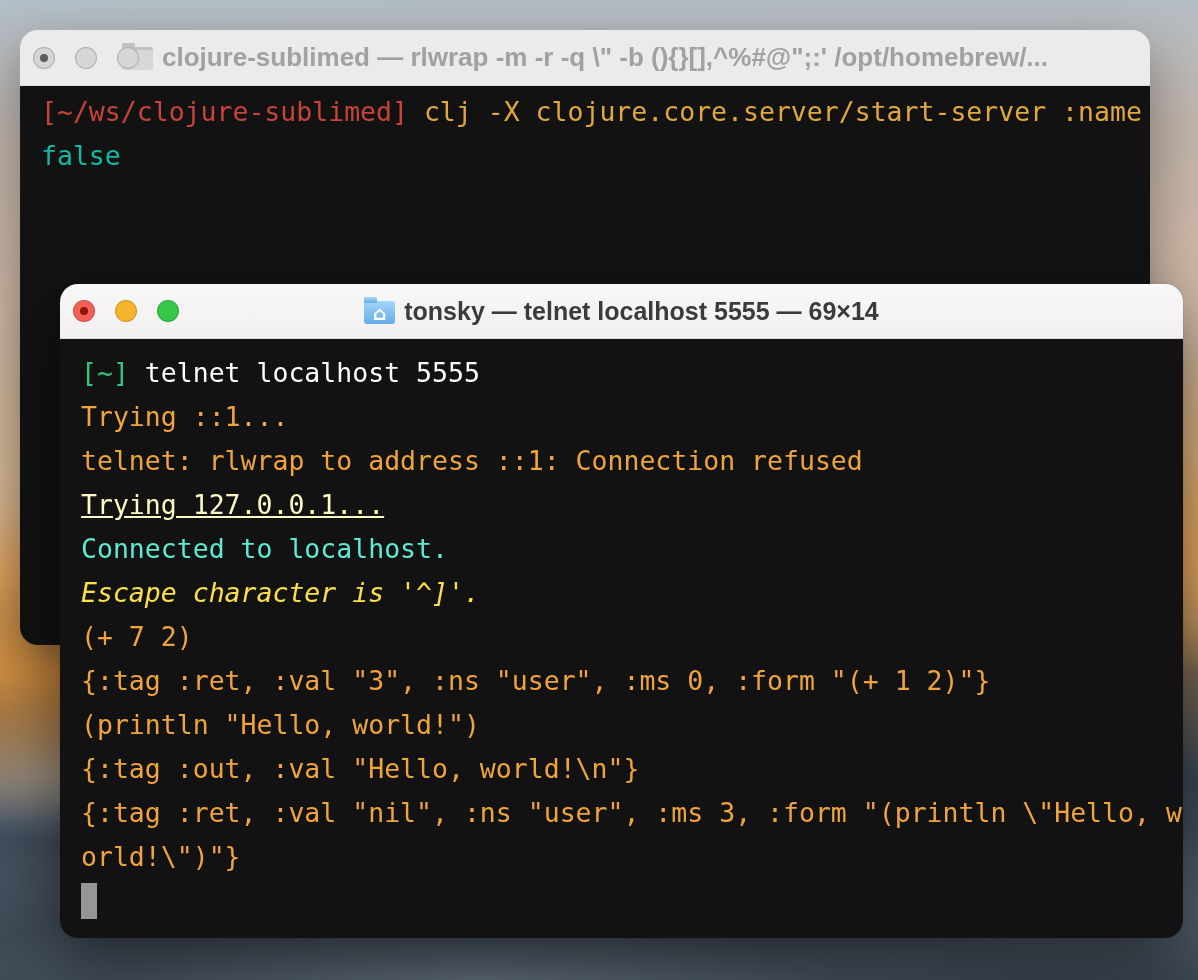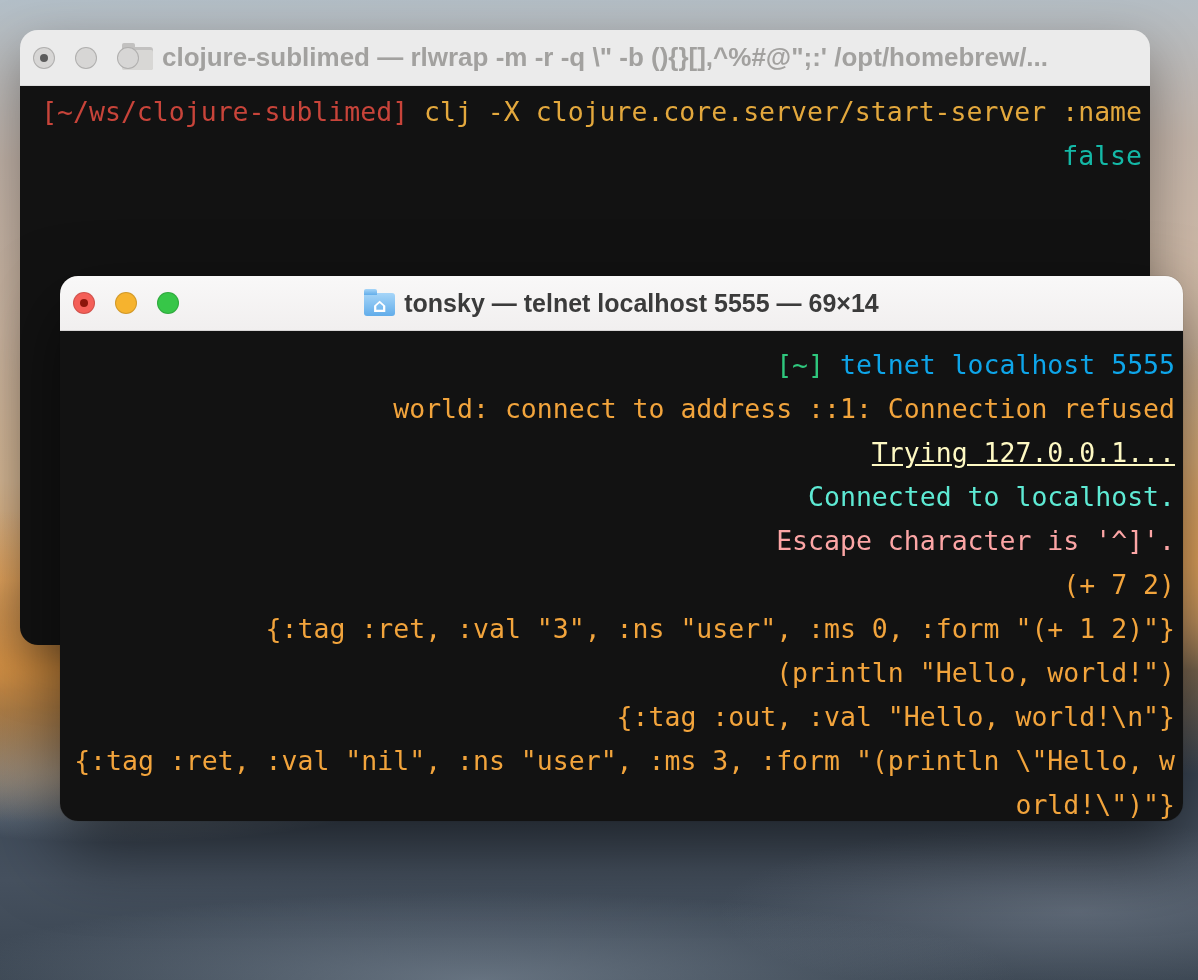--- a/index.html
+++ b/index.html
@@ -6,26 +6,25 @@
   body{width:1198px;height:980px;overflow:hidden;position:relative;font-family:"Liberation Sans",sans-serif;}
 
   .desktop{position:absolute;inset:0;
     background:
       radial-gradient(52% 16% at 6% 68%, rgba(235,156,66,.95) 0%, rgba(235,156,66,0) 100%),
       radial-gradient(30% 22% at 101% 57%, rgba(238,172,96,.9) 0%, rgba(238,172,96,0) 100%),
       radial-gradient(26% 7% at 10% 79%, rgba(196,209,219,.55) 0%, rgba(196,209,219,0) 100%),
       radial-gradient(45% 9% at 40% 100%, rgba(146,160,175,.5) 0%, rgba(146,160,175,0) 100%),
       radial-gradient(30% 9% at 90% 93%, rgba(150,160,175,.35) 0%, rgba(150,160,175,0) 100%),
       linear-gradient(179deg,#b3bfc8 0%,#c3b4a9 16%,#d2bba6 33%,#dcbd99 48%,#e0ac72 58%,#8d7a68 64%,#2d3b4b 69%,#3c4857 78%,#46515f 88%,#38434f 100%);
-    text-align: right;
   }
 
   .window{position:absolute;border-radius:18px;overflow:hidden;display:flex;flex-direction:column;}
   .bg-window{left:20px;top:30px;width:1130px;height:615px;box-shadow:0 22px 55px rgba(0,0,0,.38);z-index:1;}
-  .fg-window{left:60px;top:276px;width:1123px;height:545px;box-shadow:0 30px 72px rgba(0,0,0,.55),0 0 1px rgba(0,0,0,.4);z-index:2;}
+  .fg-window{left:60px;top:284px;width:1123px;height:654px;box-shadow:0 30px 72px rgba(0,0,0,.55),0 0 1px rgba(0,0,0,.4);z-index:2;}
 
   .titlebar{position:relative;display:flex;align-items:center;flex:0 0 auto;}
   .fg-window .titlebar{height:54px;background:linear-gradient(var(--titlebar_active_bg),#f1efef);border-bottom:1px solid #d7d5d5;}
   .bg-window .titlebar{height:55px;background:var(--titlebar_inactive_bg);border-bottom:1px solid #dcdcdc;}
 
   .traffic{display:flex;gap:20px;padding-left:13px;position:relative;z-index:3;}
   .tl{width:22px;height:22px;border-radius:50%;position:relative;box-sizing:border-box;border:1px solid rgba(0,0,0,.14);}
   .tl.red{background:var(--traffic_red);}
   .tl.yellow{background:var(--traffic_yellow);}
   .tl.green{background:var(--traffic_green);}
@@ -42,21 +41,21 @@
   .folder{width:31px;height:23px;border-radius:2px 3px 3px 3px;position:relative;flex:0 0 auto;margin-top:2px;}
   .folder::before{content:'';position:absolute;top:-4px;left:0;width:13px;height:6px;border-radius:2px 2px 0 0;background:inherit;}
   .folder.blue{background:linear-gradient(#a6d5f8,#62adea);}
   .folder.blue::after{content:'⌂';position:absolute;left:0;right:0;top:0;bottom:0;color:#fff;font:700 19px/24px "DejaVu Sans",sans-serif;text-align:center;}
   .folder.gray{background:#c2c1c0;}
   .folder.gray::after{content:'';position:absolute;left:0;right:0;top:3px;bottom:0;background:#d8d7d5;border-radius:2px 2px 2px 2px;}
 
   .term{flex:1;background:var(--terminal_bg);font-family:"DejaVu Sans Mono",monospace;font-size:26.5px;line-height:44px;color:var(--amber_fg);}
   .fg-window .term{padding:12px 8px 0 5px;}
   .bg-window .term{padding:4px 8px 0 5px;}
-  .term-line{white-space:pre;}
+  .term-line{white-space:pre;margin-left:16px;}
   .cursor-block{display:inline-block;width:16px;height:36px;background:var(--cursor_gray);vertical-align:middle;margin-top:-4px;}
 </style>
 </head>
 <body>
 
 <div class="desktop">
 
   <section class="window bg-window">
     <header class="titlebar">
       <div class="traffic">
@@ -81,25 +80,26 @@
         <span class="tl red dotted"></span>
         <span class="tl yellow"></span>
         <span class="tl green"></span>
       </div>
       <div class="title-wrap">
         <span class="folder blue"></span>
         <span class="title">tonsky — telnet localhost 5555 — 69×14</span>
       </div>
     </header>
     <div class="term">
-        <div class="term-line"><span style="color: rgb(47, 199, 125);">[~]</span><span style="color: #0ea5e9;"> telnet localhost 5555</span></div>
-        <div class="term-line"><span style="color: rgb(242, 164, 60);">world: connect to address ::1: Connection refused</span></div>
+        <div class="term-line"><span style="color: rgb(47, 199, 125);">[~]</span><span style="color: #ffffff;"> telnet localhost 5555</span></div>
+        <div class="term-line"><span style="color: rgb(242, 164, 60);">Trying ::1...</span></div>
+        <div class="term-line"><span style="color: rgb(242, 164, 60);">telnet: rlwrap to address ::1: Connection refused</span></div>
         <div class="term-line"><span style="color: #fef9c3; text-decoration: underline;">Trying 127.0.0.1...</span></div>
         <div class="term-line"><span style="color: #5eead4;">Connected to localhost.</span></div>
-        <div class="term-line"><span style="color: #fca5a5;">Escape character is '^]'.</span></div>
+        <div class="term-line"><span style="color: #fde047; font-style: italic;">Escape character is '^]'.</span></div>
         <div class="term-line"><span style="color: rgb(242, 164, 60);">(+ 7 2)</span></div>
         <div class="term-line"><span style="color: rgb(242, 164, 60);">{:tag :ret, :val "3", :ns "user", :ms 0, :form "(+ 1 2)"}</span></div>
         <div class="term-line"><span style="color: rgb(242, 164, 60);">(println "Hello, world!")</span></div>
         <div class="term-line"><span style="color: rgb(242, 164, 60);">{:tag :out, :val "Hello, world!\n"}</span></div>
         <div class="term-line"><span style="color: rgb(242, 164, 60);">{:tag :ret, :val "nil", :ns "user", :ms 3, :form "(println \"Hello, w</span></div>
         <div class="term-line"><span style="color: rgb(242, 164, 60);">orld!\")"}</span></div>
         <div class="term-line"><span class="cursor-block"></span></div>
       </div>
   </section>
 

